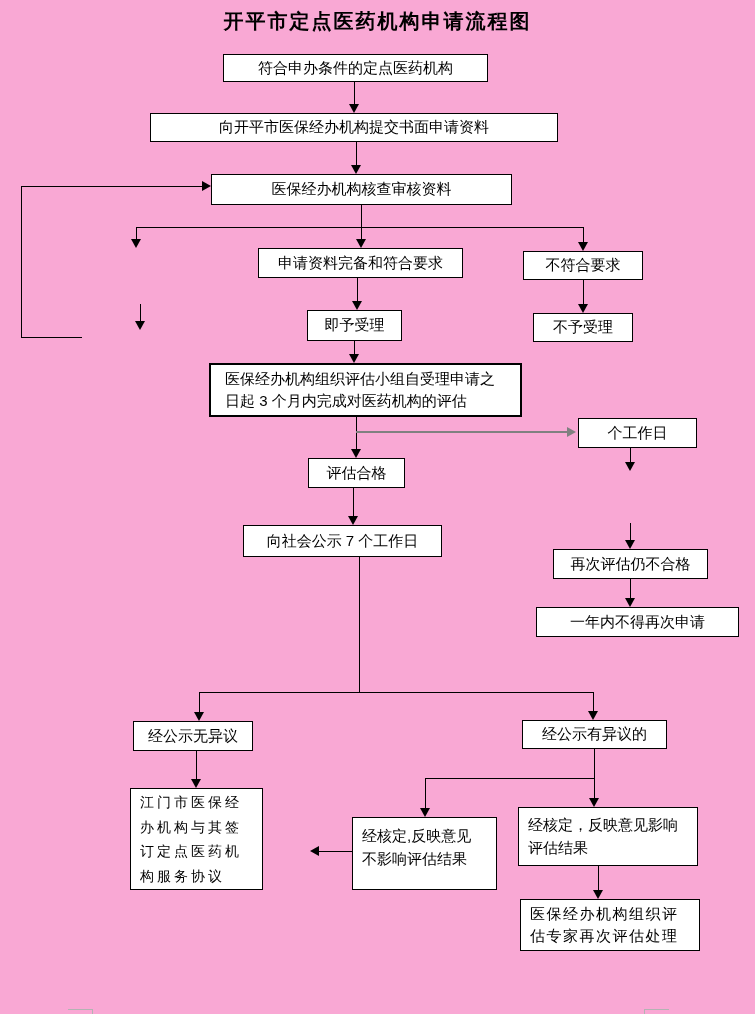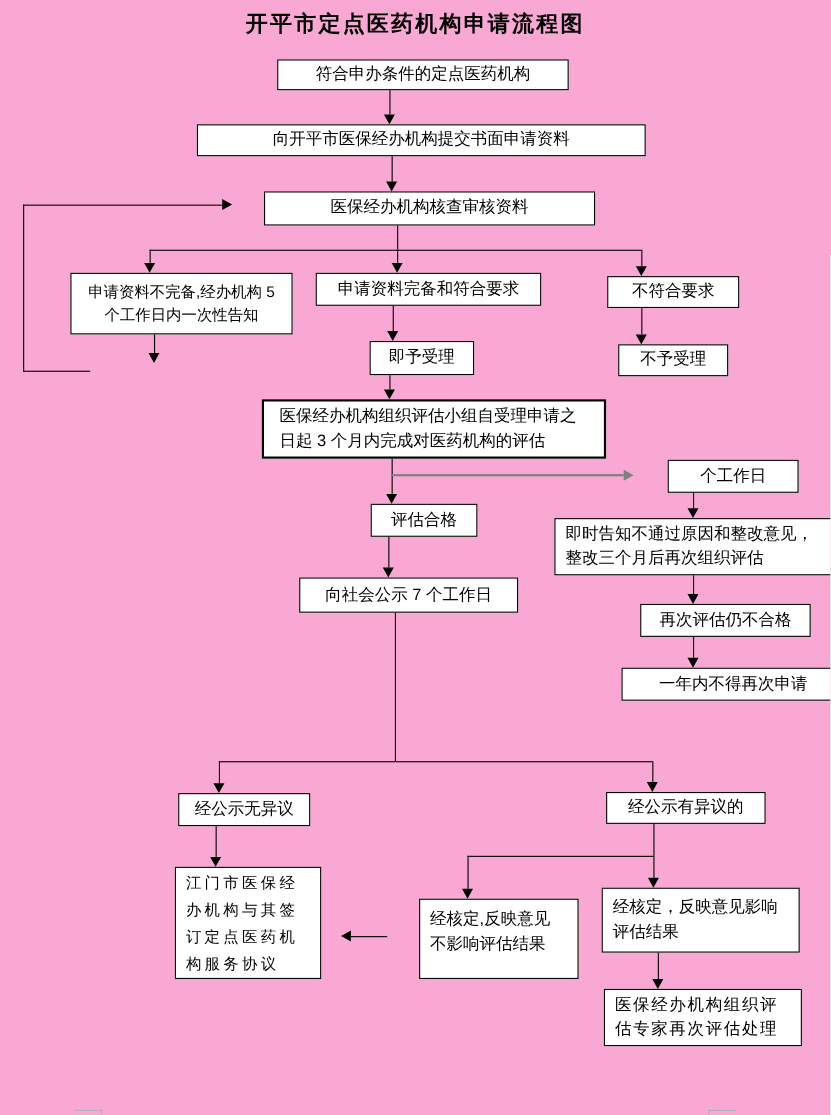--- a/index.html
+++ b/index.html
@@ -7,21 +7,21 @@
     position:relative;width:755px;height:1014px;background:#f9a8d4;overflow:hidden;
     font-family:"Liberation Sans",sans-serif;color:#000;
   }
   #title{
     position:absolute;top:8px;left:0;width:755px;text-align:center;
     font-size:20px;font-weight:bold;letter-spacing:2px;
   }
   .node{
     position:absolute;box-sizing:border-box;border:1px solid #000;background:#fff;
     display:flex;align-items:center;justify-content:center;text-align:center;
-    font-size:15px;line-height:1.5;white-space:pre-line;margin-left:29px;
+    font-size:15px;line-height:1.5;white-space:pre-line;
   }
   .ml{justify-content:flex-start;text-align:left;padding:2px 9px;}
   .top{align-items:flex-start;padding-top:7px;}
   .thick{border-width:2px;padding-left:14px;}
   .small{font-size:14px;}
   .spaced{letter-spacing:3px;line-height:1.75;font-size:14px;}
   .ls1{letter-spacing:1.5px;}
   .vline{position:absolute;width:1px;background:#000;}
   .hline{position:absolute;height:1px;background:#000;}
   .gray{background:#808080;height:2px;}
@@ -36,32 +36,28 @@
 </head>
 <body>
 
 <div id="page">
 
   <div id="title">开平市定点医药机构申请流程图</div>
 
   <div class="node" style="left:223px;top:54px;width:265px;height:28px">符合申办条件的定点医药机构</div>
   <div class="node" style="left:150px;top:113px;width:408px;height:29px">向开平市医保经办机构提交书面申请资料</div>
   <div class="node" style="left:211px;top:174px;width:301px;height:31px">医保经办机构核查审核资料</div>
-  <div class="node small" style="left:35px;top:248px;width:202px;height:56px">申请资料不完备,经办机构 5
-个工作日内一次性告知</div>
   <div class="node" style="left:258px;top:248px;width:205px;height:30px">申请资料完备和符合要求</div>
   <div class="node" style="left:307px;top:310px;width:95px;height:31px">即予受理</div>
   <div class="node" style="left:523px;top:251px;width:120px;height:29px">不符合要求</div>
   <div class="node" style="left:533px;top:313px;width:100px;height:29px">不予受理</div>
   <div class="node ml thick" style="left:209px;top:363px;width:313px;height:54px">医保经办机构组织评估小组自受理申请之
 日起 3 个月内完成对医药机构的评估</div>
   <div class="node" style="left:308px;top:458px;width:97px;height:30px">评估合格</div>
   <div class="node" style="left:578px;top:418px;width:119px;height:30px">个工作日</div>
-  <div class="node ml" style="left:475px;top:471px;width:263px;height:52px">即时告知不通过原因和整改意见，
-整改三个月后再次组织评估</div>
   <div class="node" style="left:553px;top:549px;width:155px;height:30px">再次评估仍不合格</div>
   <div class="node" style="left:536px;top:607px;width:203px;height:30px">一年内不得再次申请</div>
   <div class="node" style="left:243px;top:525px;width:199px;height:32px">向社会公示 7 个工作日</div>
   <div class="node ml spaced" style="left:130px;top:788px;width:133px;height:102px">江门市医保经
 办机构与其签
 订定点医药机
 构服务协议</div>
   <div class="node" style="left:133px;top:721px;width:120px;height:30px">经公示无异议</div>
   <div class="node" style="left:522px;top:720px;width:145px;height:29px">经公示有异议的</div>
   <div class="node ml top" style="left:352px;top:817px;width:145px;height:73px">经核定,反映意见

